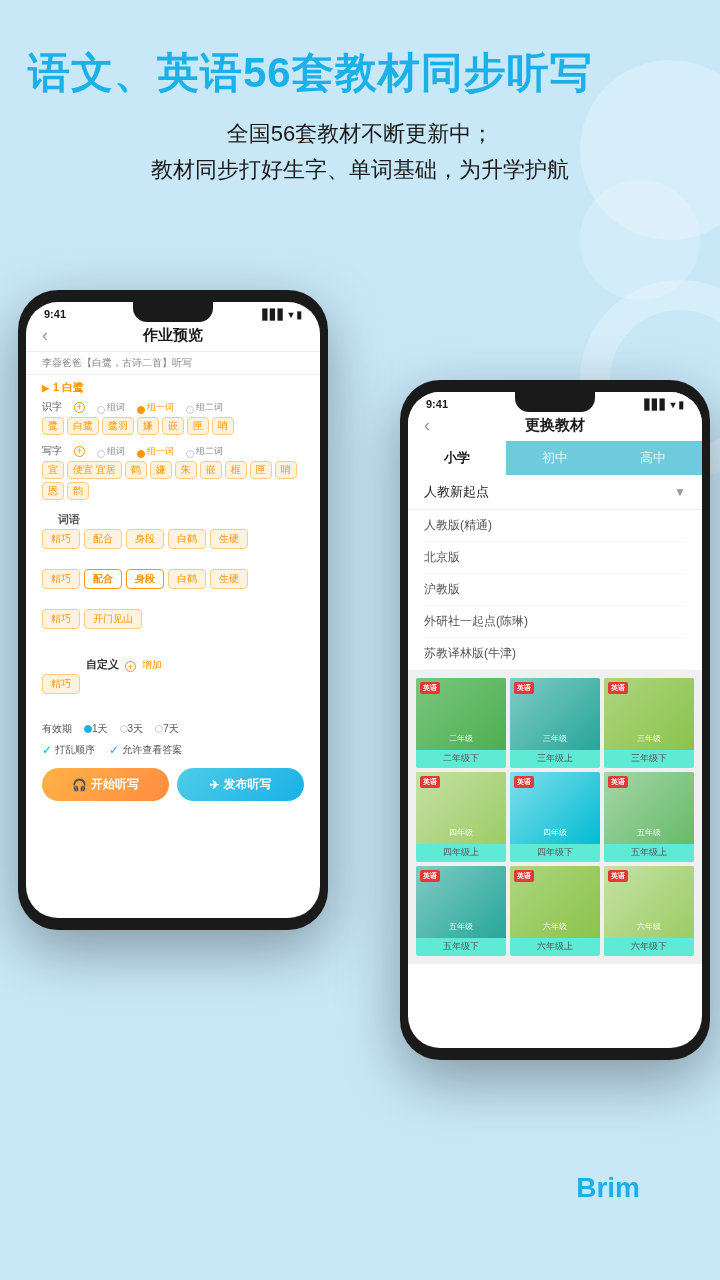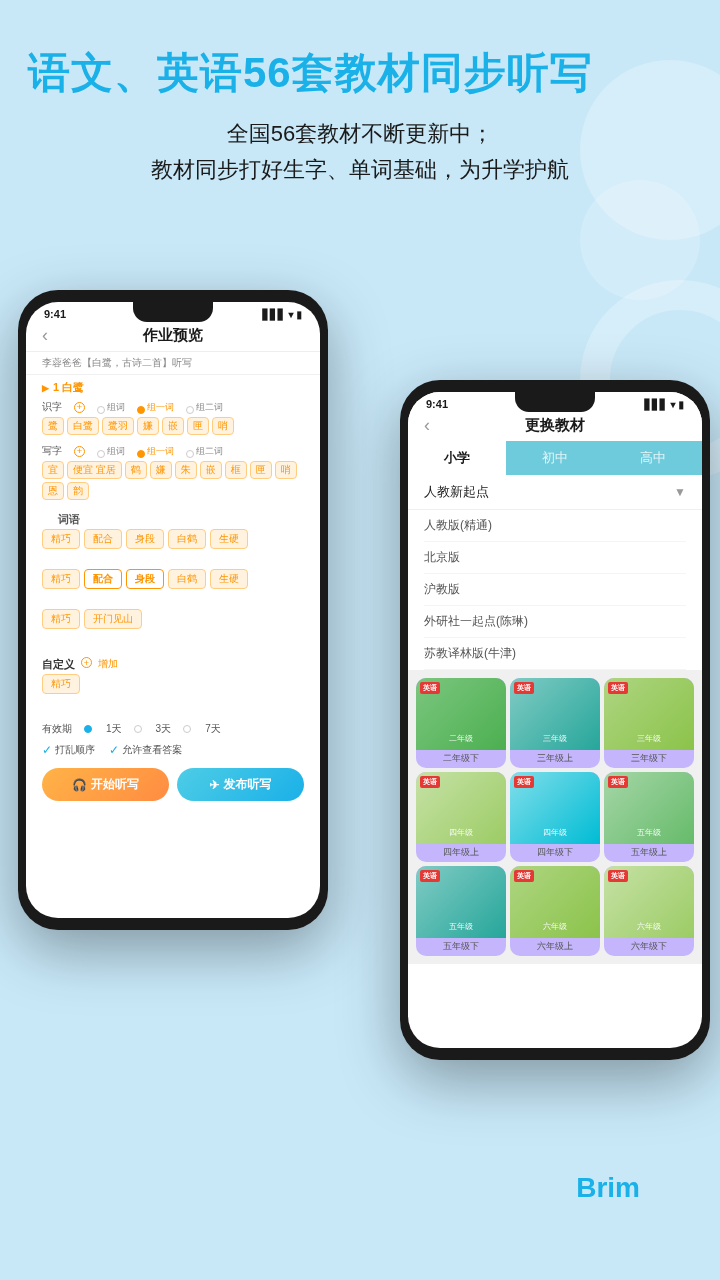--- a/index.html
+++ b/index.html
@@ -219,21 +219,21 @@
     }
 
     .validity-row {
       display: flex;
       align-items: center;
       gap: 12px;
       padding: 4px 16px;
       font-size: 10px;
       color: #555;
     }
-    .validity-option { display: flex; align-items: center; gap: 14px; }
+    .validity-option { display: flex; align-items: center; gap: 0; }
     .validity-option .radio-dot { border-color: #ccc; }
     .validity-option.active .radio-dot { border-color: #1ab0e8; background: #1ab0e8; }
 
     .checkbox-row {
       display: flex;
       align-items: center;
       gap: 14px;
       padding: 3px 16px;
       font-size: 10px;
       color: #555;
@@ -376,22 +376,22 @@
     }
 
     .books-grid {
       display: grid;
       grid-template-columns: repeat(3, 1fr);
       gap: 4px;
       padding: 8px;
       background: #f0f0f0;
     }
     .book-card {
-      background: #c4b5fd;
-      border-radius: 10px;
+      background: #5eead4;
+      border-radius: 2px;
       overflow: hidden;
       text-align: center;
     }
     .book-cover {
       width: 100%;
       height: 72px;
       position: relative;
       overflow: hidden;
     }
     .book-label {
@@ -542,21 +542,21 @@
             <span class="word-tag">白鹤</span>
             <span class="word-tag">生硬</span>
           </div>
           <div class="word-row">
             <span class="word-tag">精巧</span>
             <span class="word-tag">开门见山</span>
           </div>
         </div>
 
         <div class="word-section">
-          <div style="display:flex;align-items:flex-start;gap:6px;padding:2px 0;">
+          <div style="display:flex;align-items:flex-end;gap:6px;padding:2px 0;margin-left:44px;">
             <span style="font-size:11px;font-weight:700;color:#333;">自定义</span>
             <span style="color:#ff9500;font-size:9px;border:1px solid #ff9500;border-radius:50%;width:11px;height:11px;display:inline-flex;align-items:center;justify-content:center;">+</span>
             <span style="color:#ff9500;font-size:10px;">增加</span>
           </div>
           <div class="word-row">
             <span class="word-tag">精巧</span>
           </div>
         </div>
 
         <div class="validity-row">

